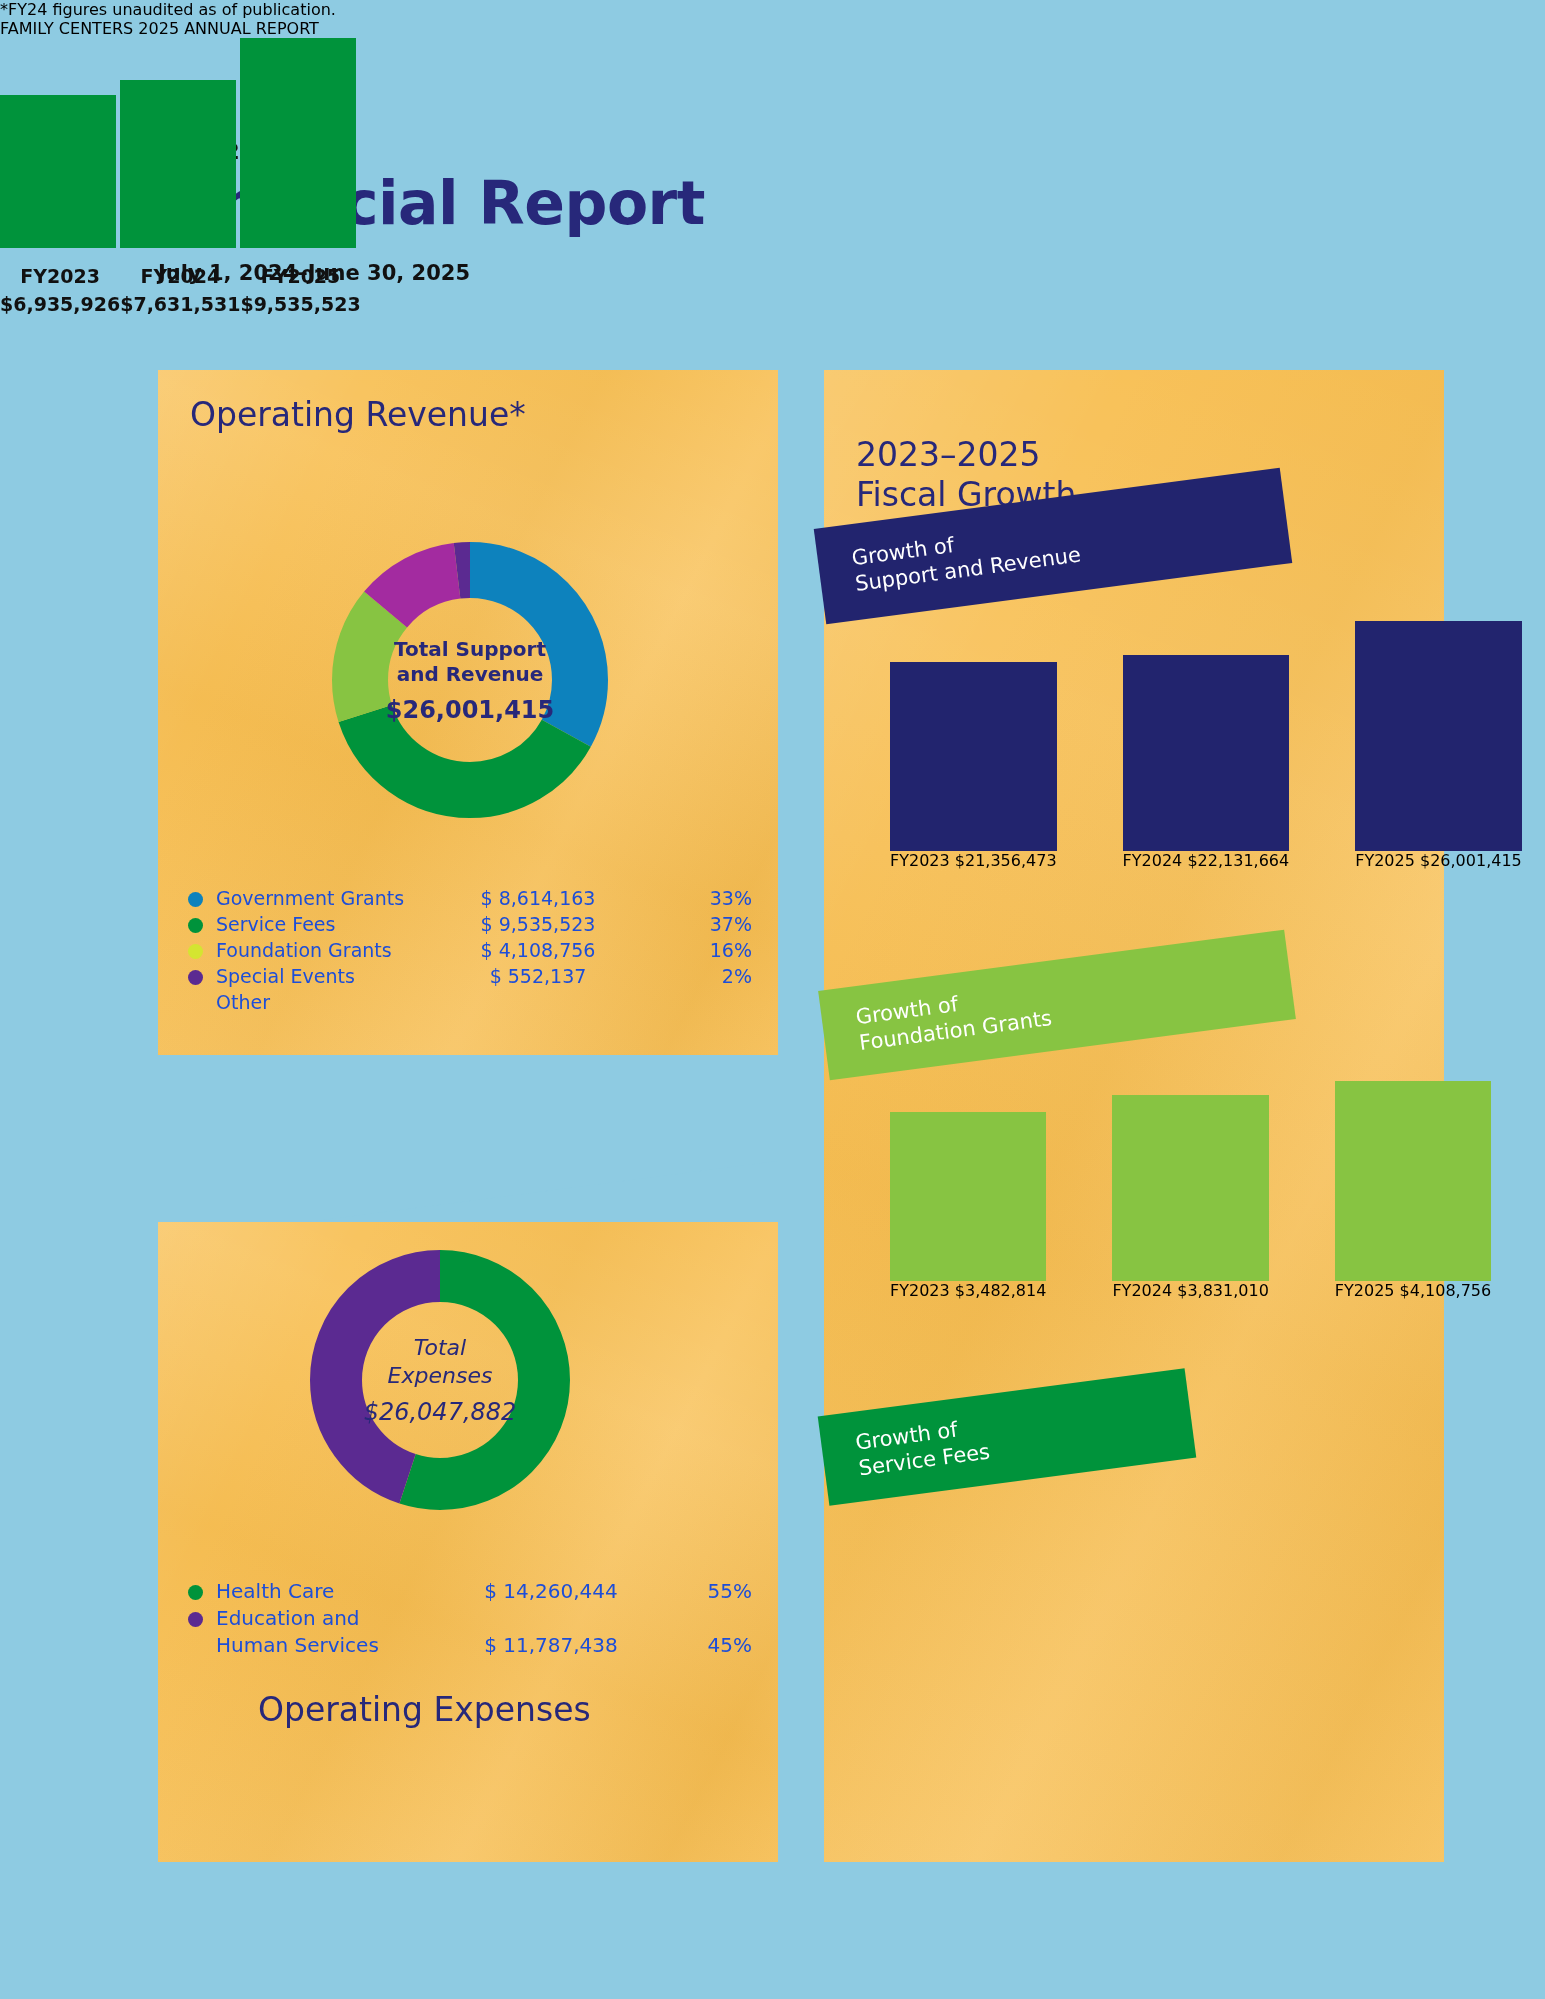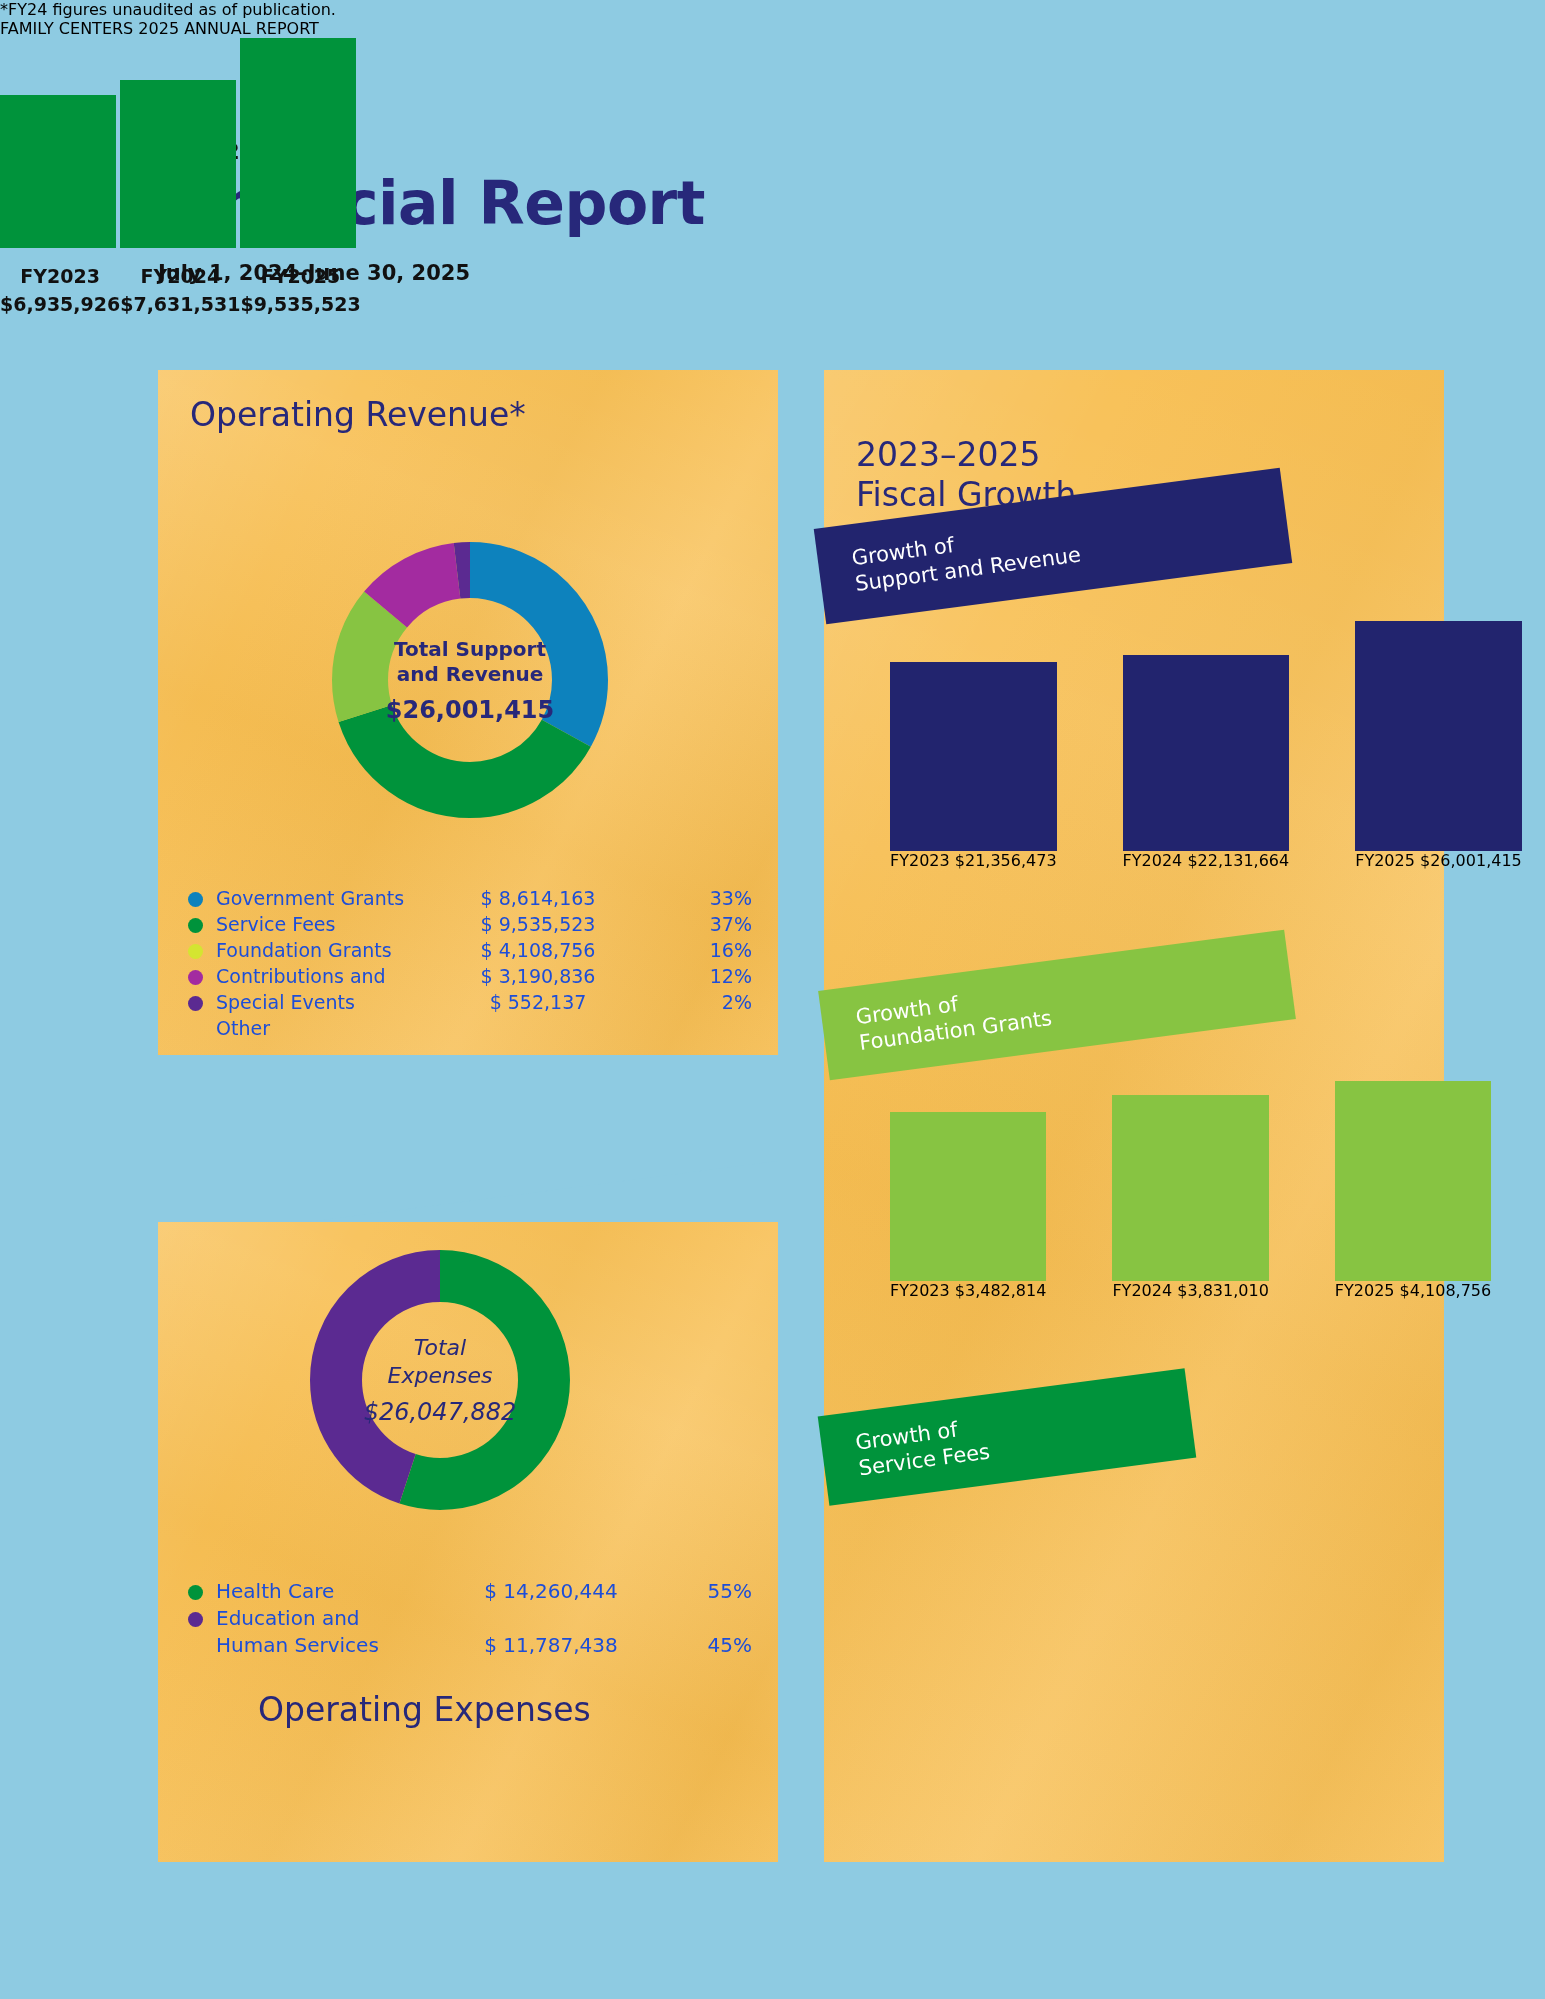--- a/index.html
+++ b/index.html
@@ -204,26 +204,20 @@
     <span class="lg-amount">$ 9,535,523</span>
     <span class="lg-pct">37%</span>
   </div>
   <div class="legend-row">
     <span><span class="dot" style="background:#d4e531"></span></span>
     <span>Foundation Grants</span>
     <span class="lg-amount">$ 4,108,756</span>
     <span class="lg-pct">16%</span>
   </div>
   <div class="legend-row">
-    <span><span class="dot" style="background:#a32ba0"></span></span>
-    <span>Contributions and</span>
-    <span class="lg-amount">$ 3,190,836</span>
-    <span class="lg-pct">12%</span>
-  </div>
-  <div class="legend-row">
     <span><span class="dot" style="background:#5b2a91"></span></span>
     <span>Special Events</span>
     <span class="lg-amount">$ 552,137</span>
     <span class="lg-pct">2%</span>
   </div>
   <div class="legend-row second-line">
     <span></span>
     <span>Other</span>
     <span class="lg-amount"></span>
     <span class="lg-pct"></span>

